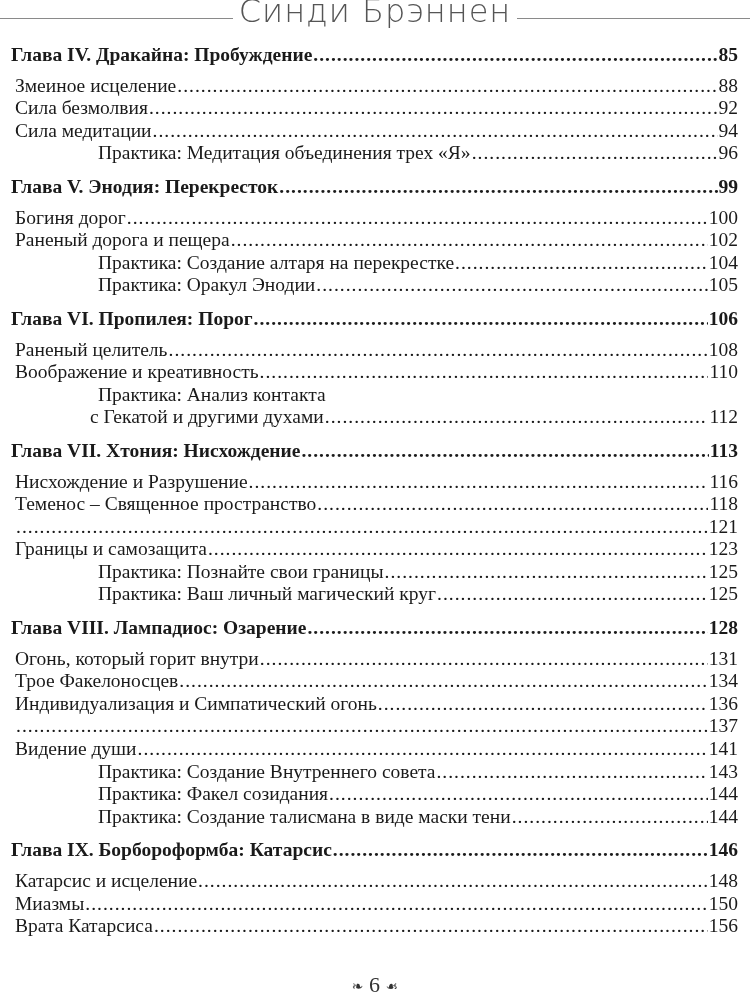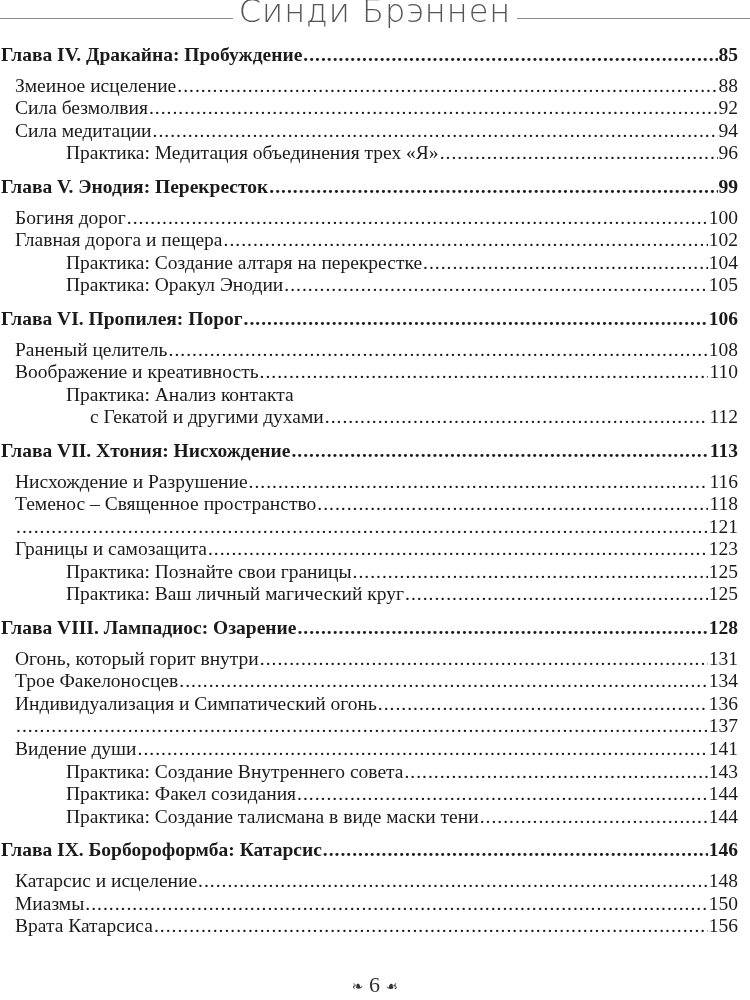--- a/index.html
+++ b/index.html
@@ -7,24 +7,24 @@
   .header { position: absolute; top: 0; left: 0; width: 654px; height: 30px; }
   .header-rule { position: absolute; top: 18px; left: 0; width: 750px; height: 1px; background: #8a8a8a; }
   .header-title { position: absolute; top: -8px; left: 0; width: 750px; text-align: center; font-family: "DejaVu Sans", sans-serif; font-weight: 200; font-size: 32px; color: #555; letter-spacing: 1px; }
   .header-title span { background: #fff; padding: 0 6px; }
   .toc { position: absolute; top: 44px; left: 0; width: 738px; }
   .row { display: flex; align-items: baseline; white-space: nowrap; font-size: 19.5px; line-height: 22.6px; }
   .row .t { flex: 0 0 auto; }
   .row .d { flex: 1 1 auto; overflow: hidden; margin: 0 1px; }
   .row .d::after { content: "......................................................................................................................................................................................................................"; letter-spacing: 1px; color: #1a1a1a; }
   .row .p { flex: 0 0 auto; }
-  .row.ch { font-weight: bold; font-size: 19.5px; margin-top: 11px; margin-bottom: 8px; padding-left: 1px; }
+  .row.ch { font-weight: bold; font-size: 19.5px; margin-top: 11px; margin-bottom: 8px; padding-left: 11px; }
   .row.ch:first-child { margin-top: 0; }
   .row.l1 { padding-left: 15px; }
-  .row.l2 { padding-left: 66px; }
+  .row.l2 { padding-left: 98px; }
   .row.cont { padding-left: 60px; margin-left: 30px; }
   .footer { position: absolute; top: 972px; left: 0; width: 750px; text-align: center; font-size: 22px; color: #333; }
   .orn { font-size: 14px; color: #333; vertical-align: middle; }
 </style>
 </head>
 <body>
 
 <div class="header">
   <div class="header-rule"></div>
   <div class="header-title"><span>Синди Брэннен</span></div>
@@ -60,21 +60,21 @@
       <span class="t">Глава V. Энодия: Перекресток</span>
       <span class="d"></span>
       <span class="p">99</span>
     </div>
     <div class="row l1">
       <span class="t">Богиня дорог</span>
       <span class="d"></span>
       <span class="p">100</span>
     </div>
     <div class="row l1">
-      <span class="t">Главная дорога и пещера</span>
+      <span class="t">Раненый дорога и пещера</span>
       <span class="d"></span>
       <span class="p">102</span>
     </div>
     <div class="row l2">
       <span class="t">Практика: Создание алтаря на перекрестке</span>
       <span class="d"></span>
       <span class="p">104</span>
     </div>
     <div class="row l2">
       <span class="t">Практика: Оракул Энодии</span>

